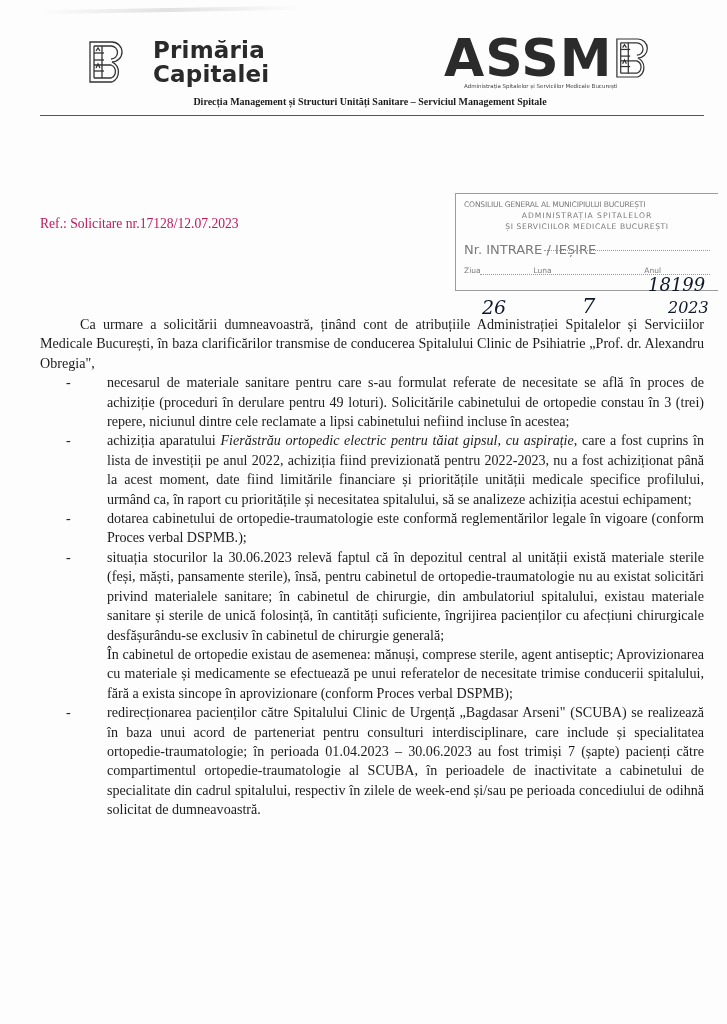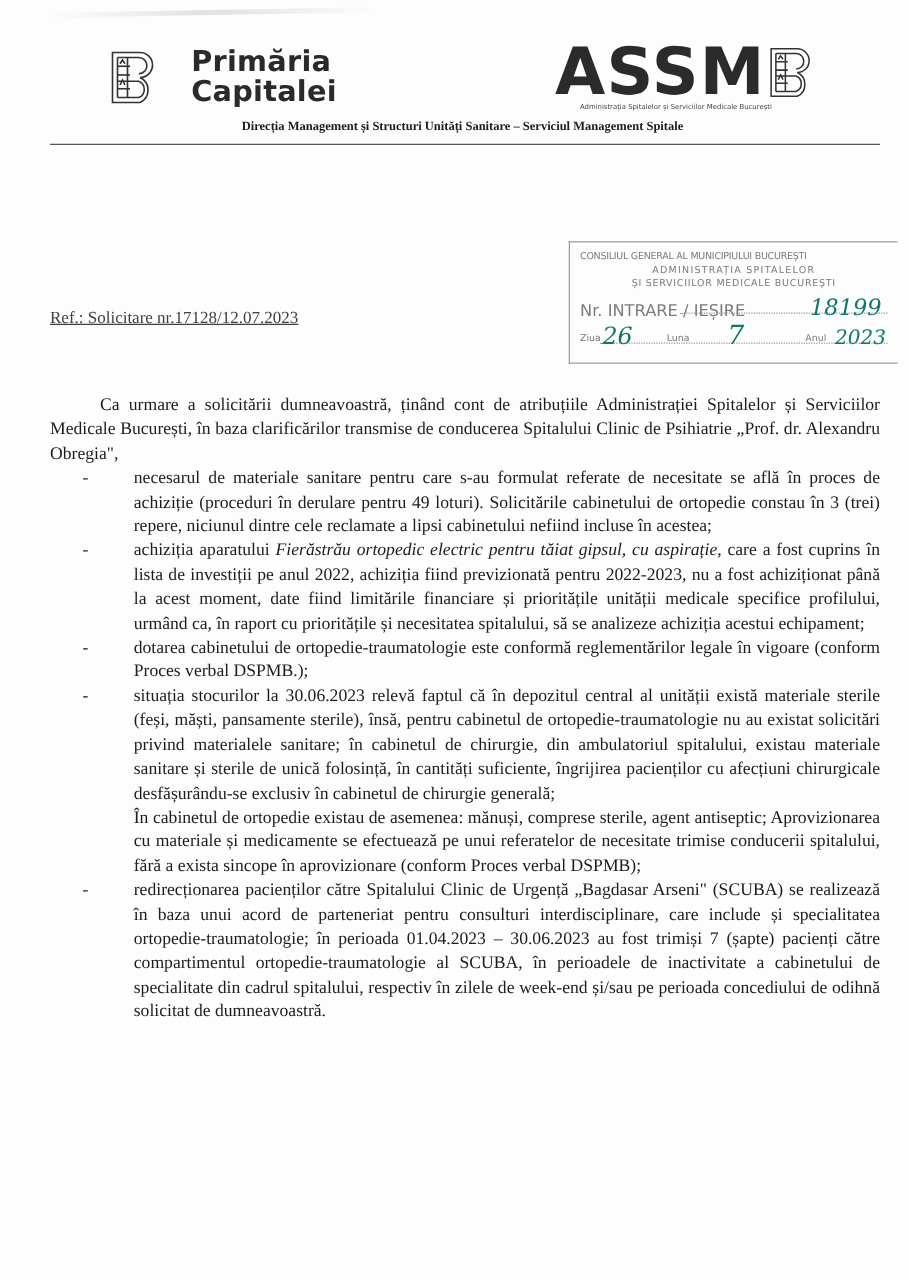--- a/index.html
+++ b/index.html
@@ -14,32 +14,32 @@
   .logo-left-text { margin-left: 25px; font-family: "DejaVu Sans", sans-serif; font-weight: bold; font-size: 23px; line-height: 24px; color: #2a2a2a; letter-spacing: 0.2px; }
   .logo-right { position: absolute; left: 444px; top: 36px; }
   .assmb-row { display: flex; align-items: flex-end; }
   .assmb-text { font-family: "DejaVu Sans", sans-serif; font-weight: bold; font-size: 52px; line-height: 44px; color: #2b2b2b; letter-spacing: 1px; }
   .assmb-b { width: 38px; height: 44px; margin-left: 2px; }
   .assmb-sub { font-family: "DejaVu Sans", sans-serif; font-size: 5.5px; color: #444; margin-top: 3px; margin-left: 20px; white-space: nowrap; }
   .direction { position: absolute; left: 40px; top: 96px; width: 660px; text-align: center; font-family: "Liberation Serif", serif; font-weight: bold; font-size: 10px; color: #1b1b1b; white-space: nowrap; }
   .hr { position: absolute; left: 40px; top: 115px; width: 664px; height: 1px; background: #555; }
 
   
-  .ref { position: absolute; left: 40px; top: 246px; font-family: "Liberation Serif", serif; font-size: 13.6px; color: #404040; text-decoration: underline; }
+  .ref { position: absolute; left: 40px; top: 216px; font-family: "Liberation Serif", serif; font-size: 13.6px; color: #be185d; }
 
   
   .stamp { position: absolute; left: 455px; top: 193px; width: 262px; height: 96px; border: 1px solid #9c9c9c; border-right: none; font-family: "DejaVu Sans", sans-serif; color: #7a7a7a; }
   .stamp .l1 { position: absolute; left: 8px; top: 6px; font-size: 7.6px; font-weight: normal; letter-spacing: -0.2px; white-space: nowrap; }
   .stamp .l2 { position: absolute; left: 0; width: 262px; top: 17px; text-align: center; font-size: 7.6px; letter-spacing: 1px; white-space: nowrap; }
   .stamp .l3 { position: absolute; left: 0; width: 262px; top: 28px; text-align: center; font-size: 7.6px; letter-spacing: 0.6px; white-space: nowrap; }
   .stamp .l4 { position: absolute; left: 8px; top: 48px; font-size: 13px; white-space: nowrap; }
   .stamp .l5 { position: absolute; left: 8px; top: 72px; font-size: 7.5px; white-space: nowrap; }
   .stamp .dots4 { position: absolute; left: 88px; top: 56px; width: 166px; border-bottom: 1px dotted #999; }
   .stamp .dots5 { position: absolute; left: 24px; top: 80px; width: 230px; border-bottom: 1px dotted #999; }
-  .hand { font-family: "DejaVu Serif", serif; font-style: italic; color: #0f766e; position: absolute; white-space: nowrap; }
+  .hand { font-family: "DejaVu Serif", serif; font-style: italic; color: #0f172a; position: absolute; white-space: nowrap; margin-top: 38px; }
   .hand.nr { left: 192px; top: 42px; font-size: 18px; }
   .hand.zi { left: 26px; top: 64px; font-size: 19px; }
   .hand.luna { left: 126px; top: 62px; font-size: 21px; }
   .hand.an { left: 212px; top: 66px; font-size: 16px; }
 
   
   .body { position: absolute; left: 40px; top: 315px; width: 664px; font-family: "Liberation Serif", serif; font-size: 14.1px; line-height: 19.4px; color: #1c1c1c; text-align: justify; }
   .body p { margin: 0; font-family: Liberation Serif, serif; }
   .indent { text-indent: 40px; }
   .bullets { margin: 0; padding: 0; list-style: none; }

